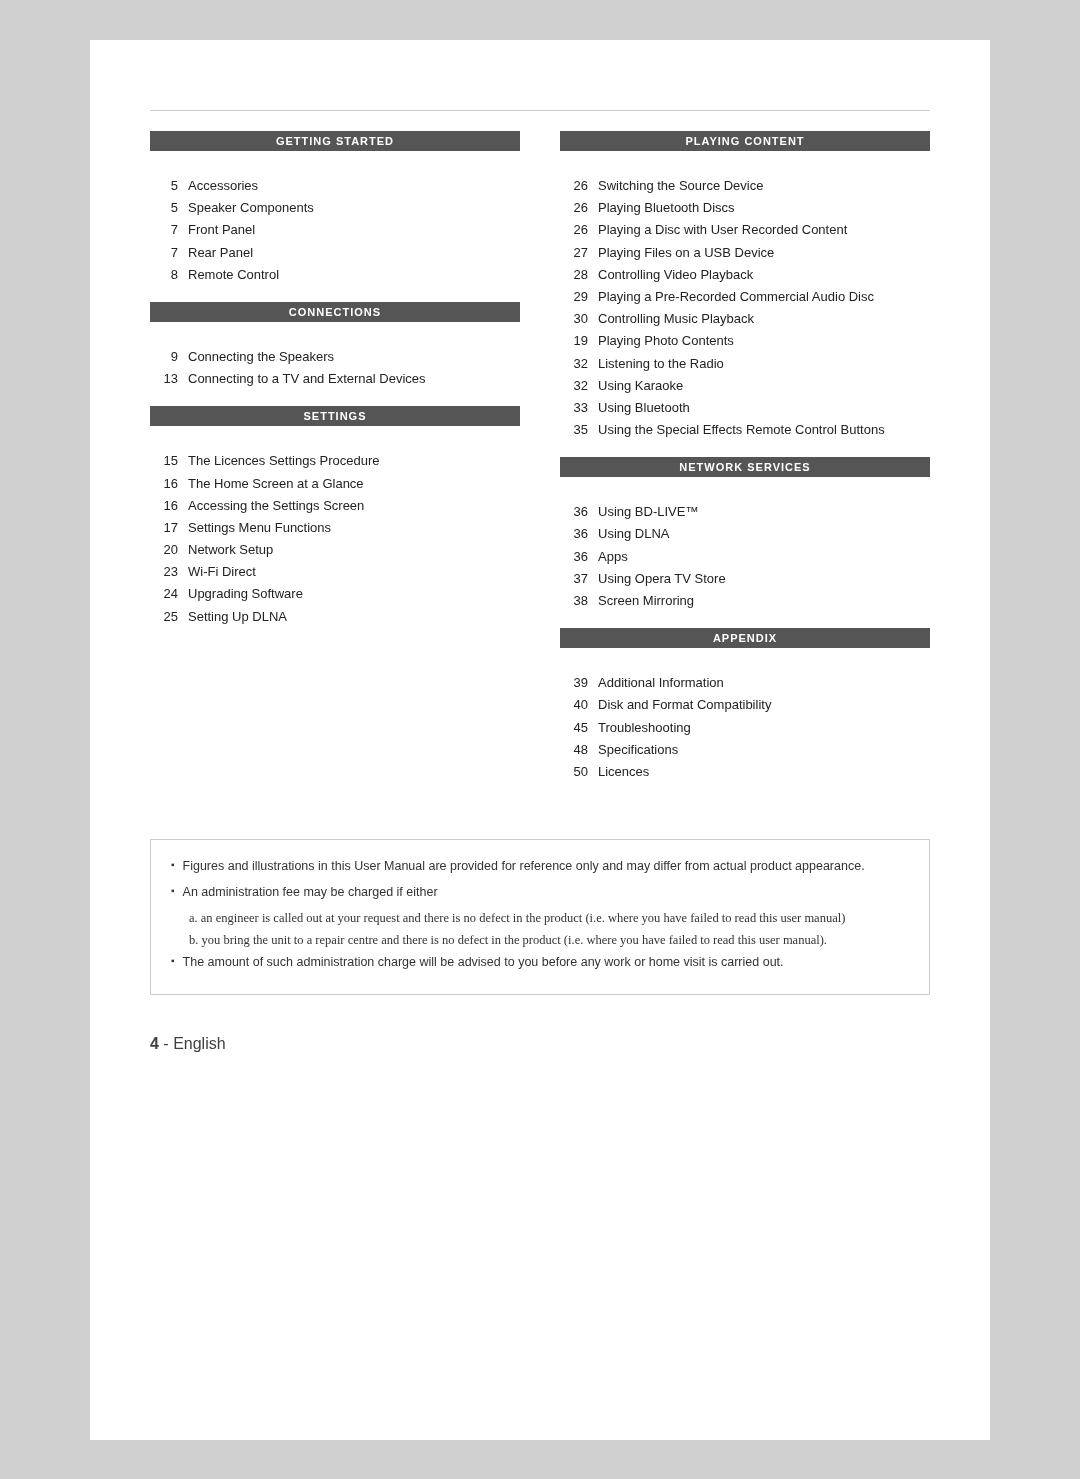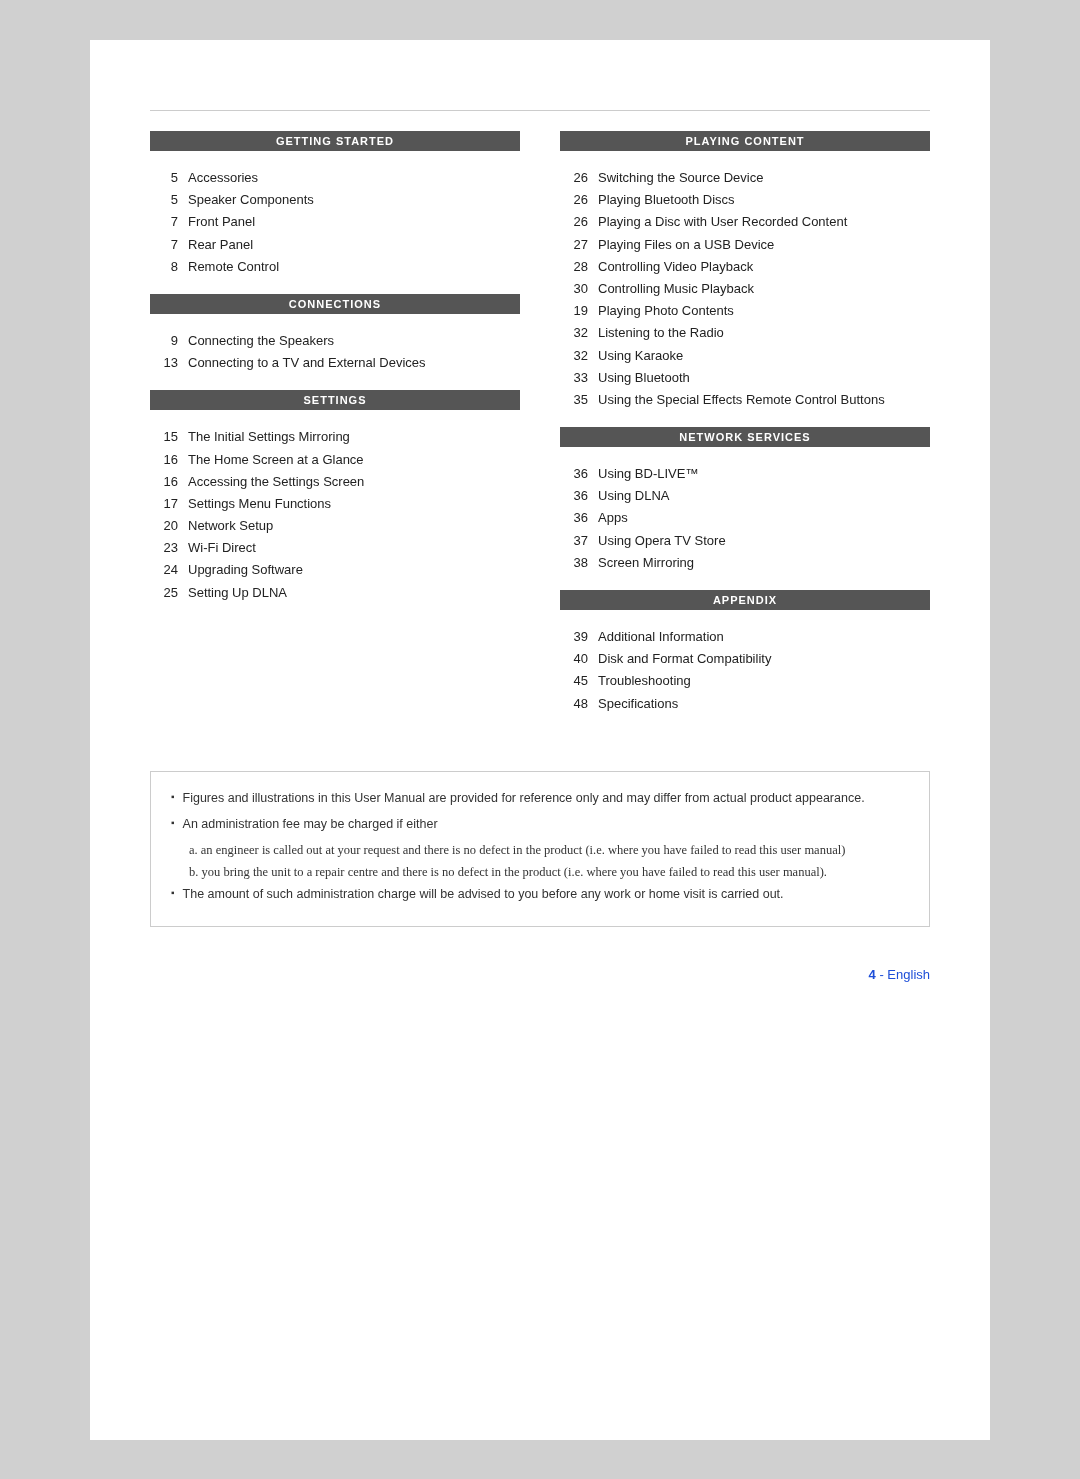--- a/index.html
+++ b/index.html
@@ -47,21 +47,21 @@
     }
 
     .section-header {
       background: #555;
       color: #fff;
       font-size: 11px;
       font-weight: bold;
       letter-spacing: 1px;
       text-align: center;
       padding: 4px 8px;
-      margin-bottom: 18px;
+      margin-bottom: 26px;
     }
 
     .toc-item {
       display: flex;
       align-items: flex-start;
       margin-bottom: 4px;
       font-size: 13px;
       color: #222;
       line-height: 1.4;
     }
@@ -101,24 +101,24 @@
       font-size: 10px;
     }
 
     .notes-box .sub-item {
       margin-left: 18px;
       margin-bottom: 2px;
       font-family: Liberation Serif, serif;
     }
 
     .page-footer {
-      text-align: right;
+      text-align: left;
       margin-top: 40px;
-      font-size: 13px;
-      color: #1d4ed8;
+      font-size: 16px;
+      color: #404040;
     }
 
     .page-footer .page-number {
       font-weight: bold;
     }
 
     .divider-line {
       border: none;
       border-top: 1px solid #ccc;
       margin-bottom: 20px;
@@ -165,21 +165,21 @@
           </div>
           <div class="toc-item">
             <span class="page-num">13</span>
             <span class="toc-text">Connecting to a TV and External Devices</span>
           </div>
         </div>
         <div class="section">
           <div class="section-header">SETTINGS</div>
           <div class="toc-item">
             <span class="page-num">15</span>
-            <span class="toc-text">The Initial Settings Mirroring</span>
+            <span class="toc-text">The Licences Settings Procedure</span>
           </div>
           <div class="toc-item">
             <span class="page-num">16</span>
             <span class="toc-text">The Home Screen at a Glance</span>
           </div>
           <div class="toc-item">
             <span class="page-num">16</span>
             <span class="toc-text">Accessing the Settings Screen</span>
           </div>
           <div class="toc-item">
@@ -222,20 +222,24 @@
           </div>
           <div class="toc-item">
             <span class="page-num">27</span>
             <span class="toc-text">Playing Files on a USB Device</span>
           </div>
           <div class="toc-item">
             <span class="page-num">28</span>
             <span class="toc-text">Controlling Video Playback</span>
           </div>
           <div class="toc-item">
+            <span class="page-num">29</span>
+            <span class="toc-text">Playing a Pre-Recorded Commercial Audio Disc</span>
+          </div>
+          <div class="toc-item">
             <span class="page-num">30</span>
             <span class="toc-text">Controlling Music Playback</span>
           </div>
           <div class="toc-item">
             <span class="page-num">19</span>
             <span class="toc-text">Playing Photo Contents</span>
           </div>
           <div class="toc-item">
             <span class="page-num">32</span>
             <span class="toc-text">Listening to the Radio</span>
@@ -286,20 +290,24 @@
             <span class="page-num">40</span>
             <span class="toc-text">Disk and Format Compatibility</span>
           </div>
           <div class="toc-item">
             <span class="page-num">45</span>
             <span class="toc-text">Troubleshooting</span>
           </div>
           <div class="toc-item">
             <span class="page-num">48</span>
             <span class="toc-text">Specifications</span>
+          </div>
+          <div class="toc-item">
+            <span class="page-num">50</span>
+            <span class="toc-text">Licences</span>
           </div>
         </div>
       </div>
   </div>
 
   <div class="notes-box">
   <div class="note-item">
         <span class="bullet">▪</span>
         <span>Figures and illustrations in this User Manual are provided for reference only and may differ from actual product appearance.</span>
       </div>

